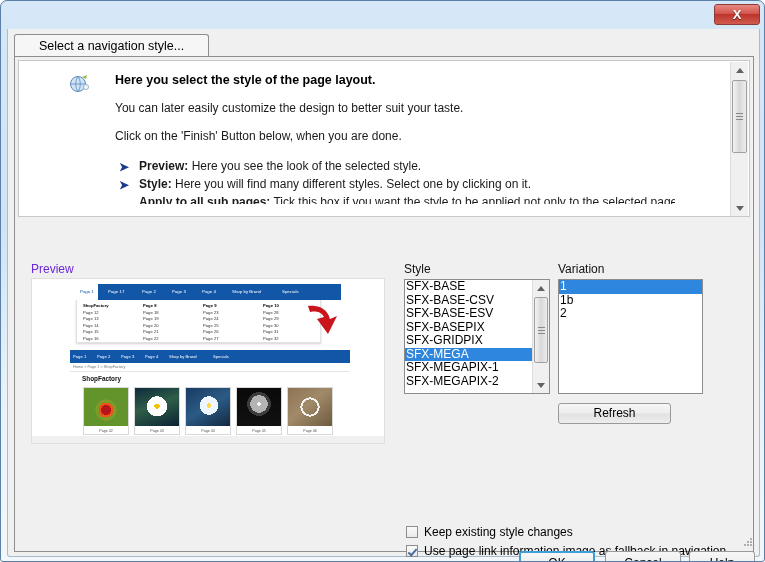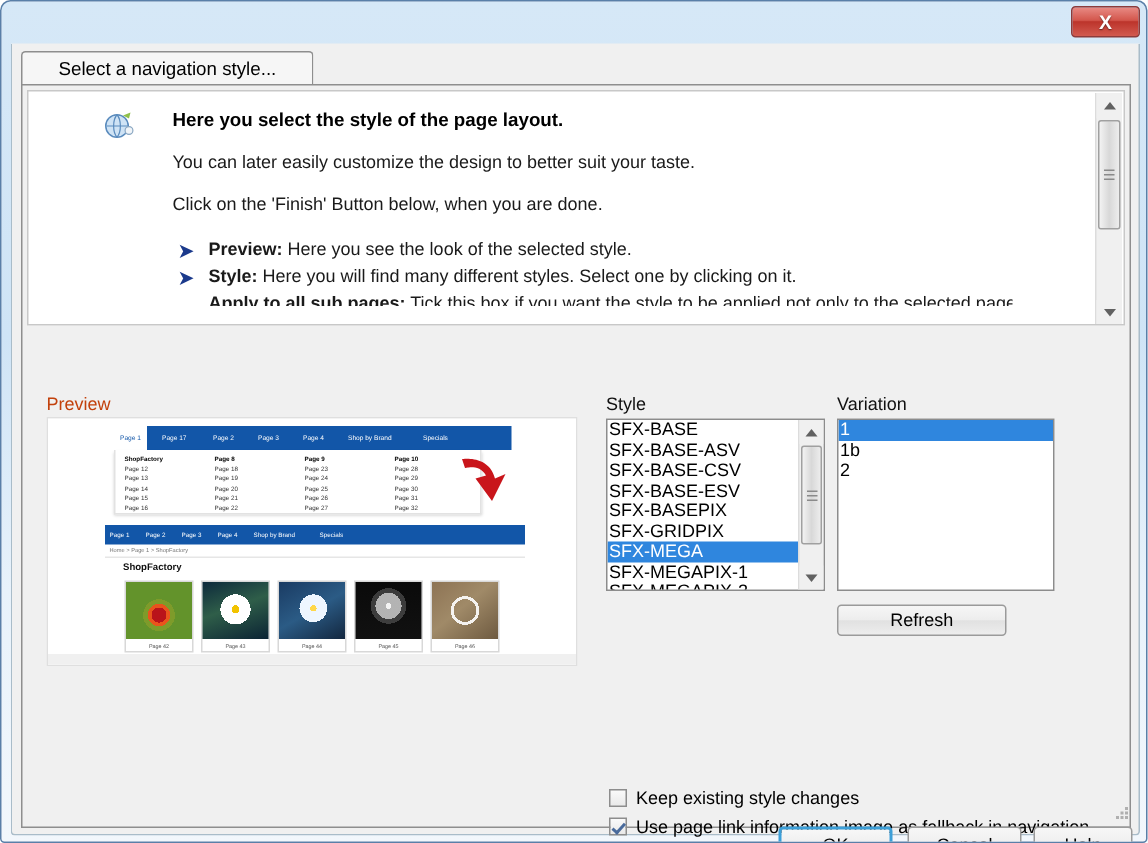--- a/index.html
+++ b/index.html
@@ -122,21 +122,21 @@
     box-sizing: border-box;
     background: linear-gradient(to right, #f3f3f3, #d8d8d8 50%, #ededed);
     border: 1px solid #a0a0a0; border-radius: 2px;
     cursor: pointer;
     display: flex; align-items: center; justify-content: center;
   }
   .grip { width: 7px; }
   .grip i { display: block; height: 1px; background: #8a8a8a; margin: 2px 0; }
 
   
-  #preview-label { position: absolute; left: 16px; top: 205px; font-size: 12px; color: #c2410c; }
+  #preview-label { position: absolute; left: 16px; top: 205px; font-size: 12px; color: #6d28d9; }
   #preview-box {
     position: absolute; left: 16px; top: 221px;
     width: 354px; height: 166px;
     box-sizing: border-box;
     background: #ffffff;
     border: 1px solid #dfdfdf;
     overflow: hidden;
   }
   .pv-inner { position: absolute; left: 0; top: 0; width: 354px; height: 166px; background: #fff; }
 
@@ -394,21 +394,20 @@
             </div>
           </div>
           <div id="pv-footer"></div>
         </div>
       </div>
 
       <div id="style-label">Style</div>
       <div id="style-list">
         <div id="style-items">
           <div class="li">SFX-BASE</div>
-          <div class="li">SFX-BASE-ASV</div>
           <div class="li">SFX-BASE-CSV</div>
           <div class="li">SFX-BASE-ESV</div>
           <div class="li">SFX-BASEPIX</div>
           <div class="li">SFX-GRIDPIX</div>
           <div class="li sel">SFX-MEGA</div>
           <div class="li">SFX-MEGAPIX-1</div>
           <div class="li">SFX-MEGAPIX-2</div>
         </div>
         <div id="style-scroll">
           <div class="sb-arrow s" style="top:0">

